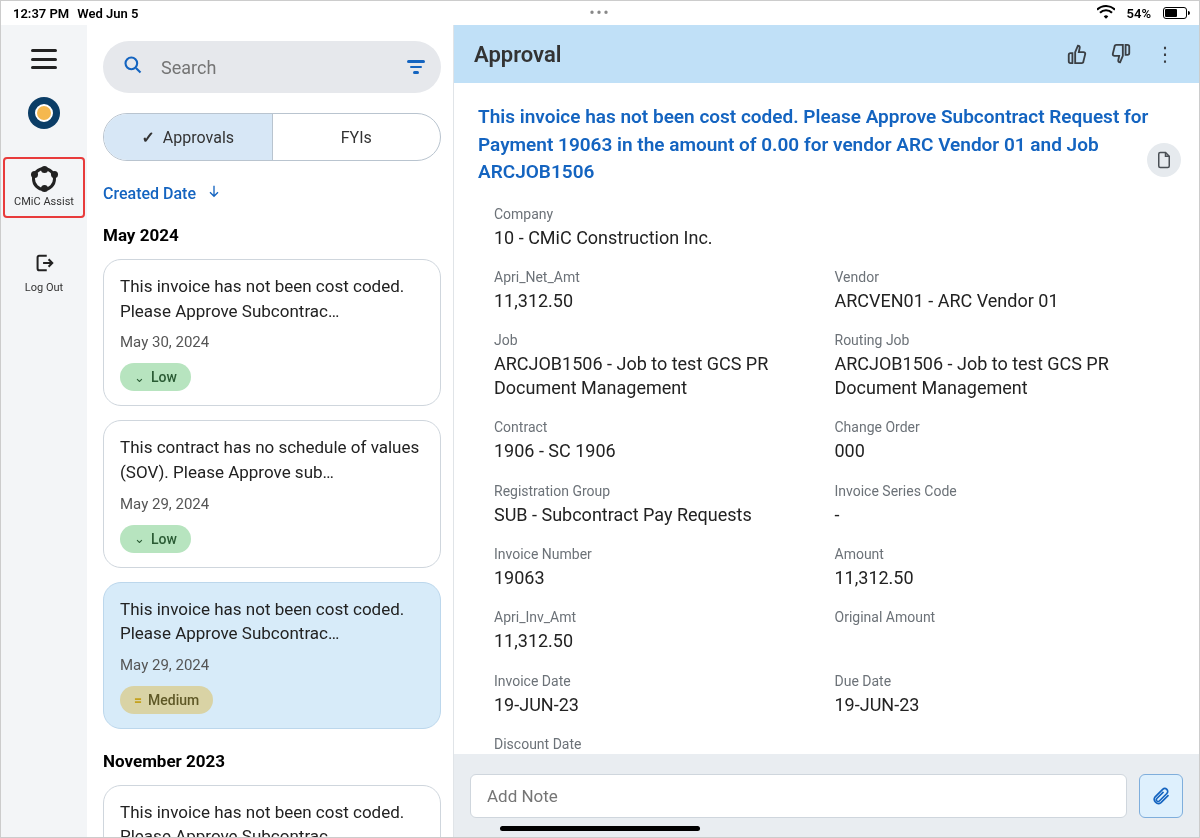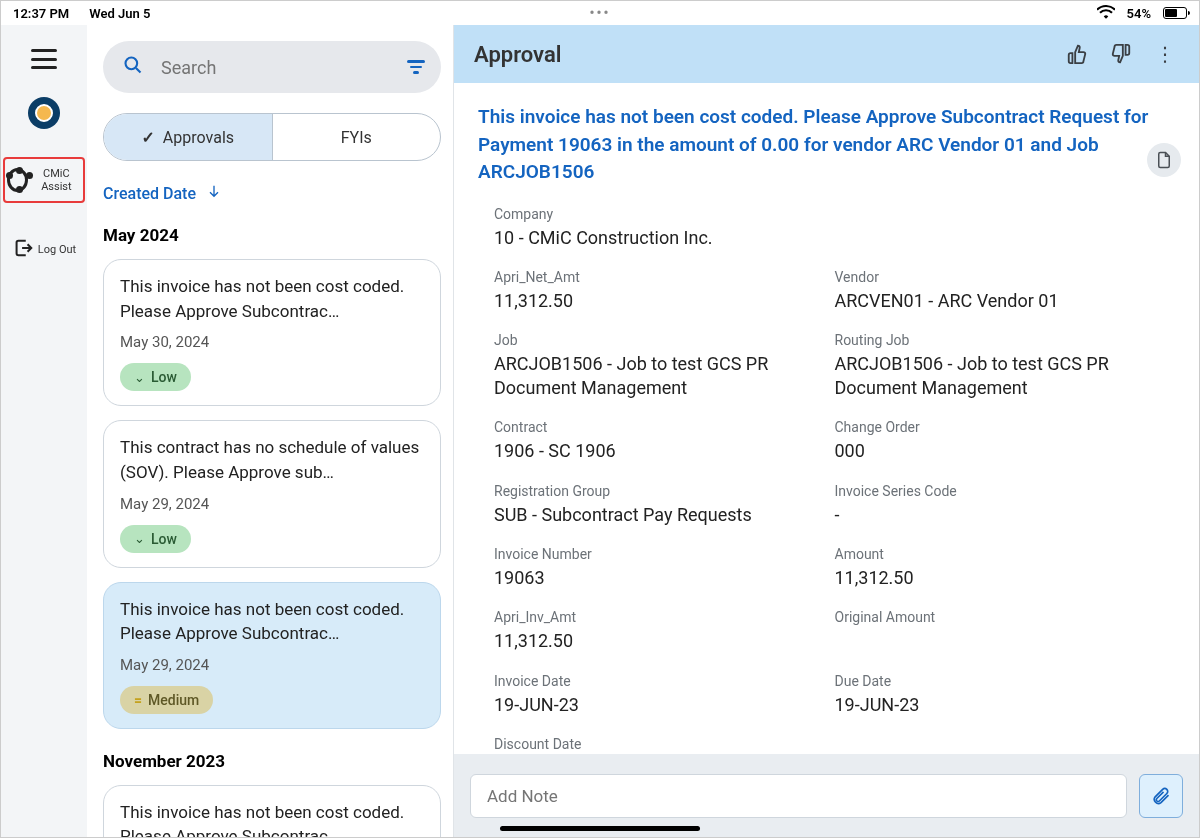--- a/index.html
+++ b/index.html
@@ -1,32 +1,32 @@
 <!DOCTYPE html>
 <html><head>
 <meta charset="utf-8">
 <style>
   *{box-sizing:border-box;margin:0;padding:0;font-family:-apple-system,BlinkMacSystemFont,"Segoe UI",Roboto,Helvetica,Arial,sans-serif;}
   body{width:1200px;height:838px;background:#fff;border:1px solid #ccc;overflow:hidden;position:relative;}
   .statusbar{height:24px;display:flex;justify-content:space-between;align-items:center;padding:0 12px;font-size:13px;font-weight:600;}
-  .statusbar .left{display:flex;gap:20px;}
+  .statusbar .left{display:flex;gap:8px;}
   .statusbar .center{position:absolute;left:50%;transform:translateX(-50%);color:#888;font-size:14px;letter-spacing:2px;}
   .statusbar .right{display:flex;align-items:center;gap:12px;}
   .battery{width:24px;height:12px;border:1.5px solid #000;border-radius:3px;position:relative;display:inline-block;}
   .battery::after{content:"";position:absolute;right:-4px;top:3px;width:2px;height:4px;background:#000;border-radius:0 2px 2px 0;}
   .battery .fill{position:absolute;left:1px;top:1px;bottom:1px;width:55%;background:#000;border-radius:1px;}
 
   .main{display:flex;height:calc(838px - 26px);}
 
   .sidebar{width:86px;background:#f3f5f7;display:flex;flex-direction:column;align-items:center;padding-top:24px;gap:28px;}
   .hamburger{width:26px;height:20px;display:flex;flex-direction:column;justify-content:space-between;cursor:pointer;}
   .hamburger span{height:3px;background:#222;border-radius:2px;}
   .avatar{width:32px;height:32px;border-radius:50%;background:#0b3d66;display:flex;align-items:center;justify-content:center;overflow:hidden;}
   .avatar .inner{width:18px;height:18px;border-radius:50%;background:#f5b84f;border:2px solid #fff;}
-  .side-item{display:flex;flex-direction:row;align-items:center;gap:4px;font-size:11px;color:#333;text-align:center;cursor:pointer;padding:6px 2px;}
+  .side-item{display:flex;flex-direction:column;align-items:center;gap:4px;font-size:11px;color:#333;text-align:center;cursor:pointer;padding:6px 2px;}
   .side-item.highlight{border:2.5px solid #e83b3b;border-radius:4px;padding:8px 2px;width:82px;}
   .assist-icon{width:24px;height:24px;border:3px solid #222;border-radius:50%;position:relative;}
   .assist-icon::before,.assist-icon::after{content:"";position:absolute;width:7px;height:7px;background:#222;border-radius:50%;}
   .assist-icon::before{top:-4px;left:6px;}
   .assist-icon::after{bottom:-4px;left:6px;box-shadow:10px -14px 0 #222,-10px -14px 0 #222;}
 
   .listpane{width:366px;background:#fff;padding:16px 12px 0 16px;overflow:hidden;}
   .searchbar{background:#e6e8ec;height:52px;border-radius:26px;display:flex;align-items:center;padding:0 20px;gap:18px;}
   .searchbar input{flex:1;border:none;background:transparent;font-size:18px;color:#6a6e72;outline:none;}
   .searchbar .glass{color:#1464c0;font-size:20px;}

